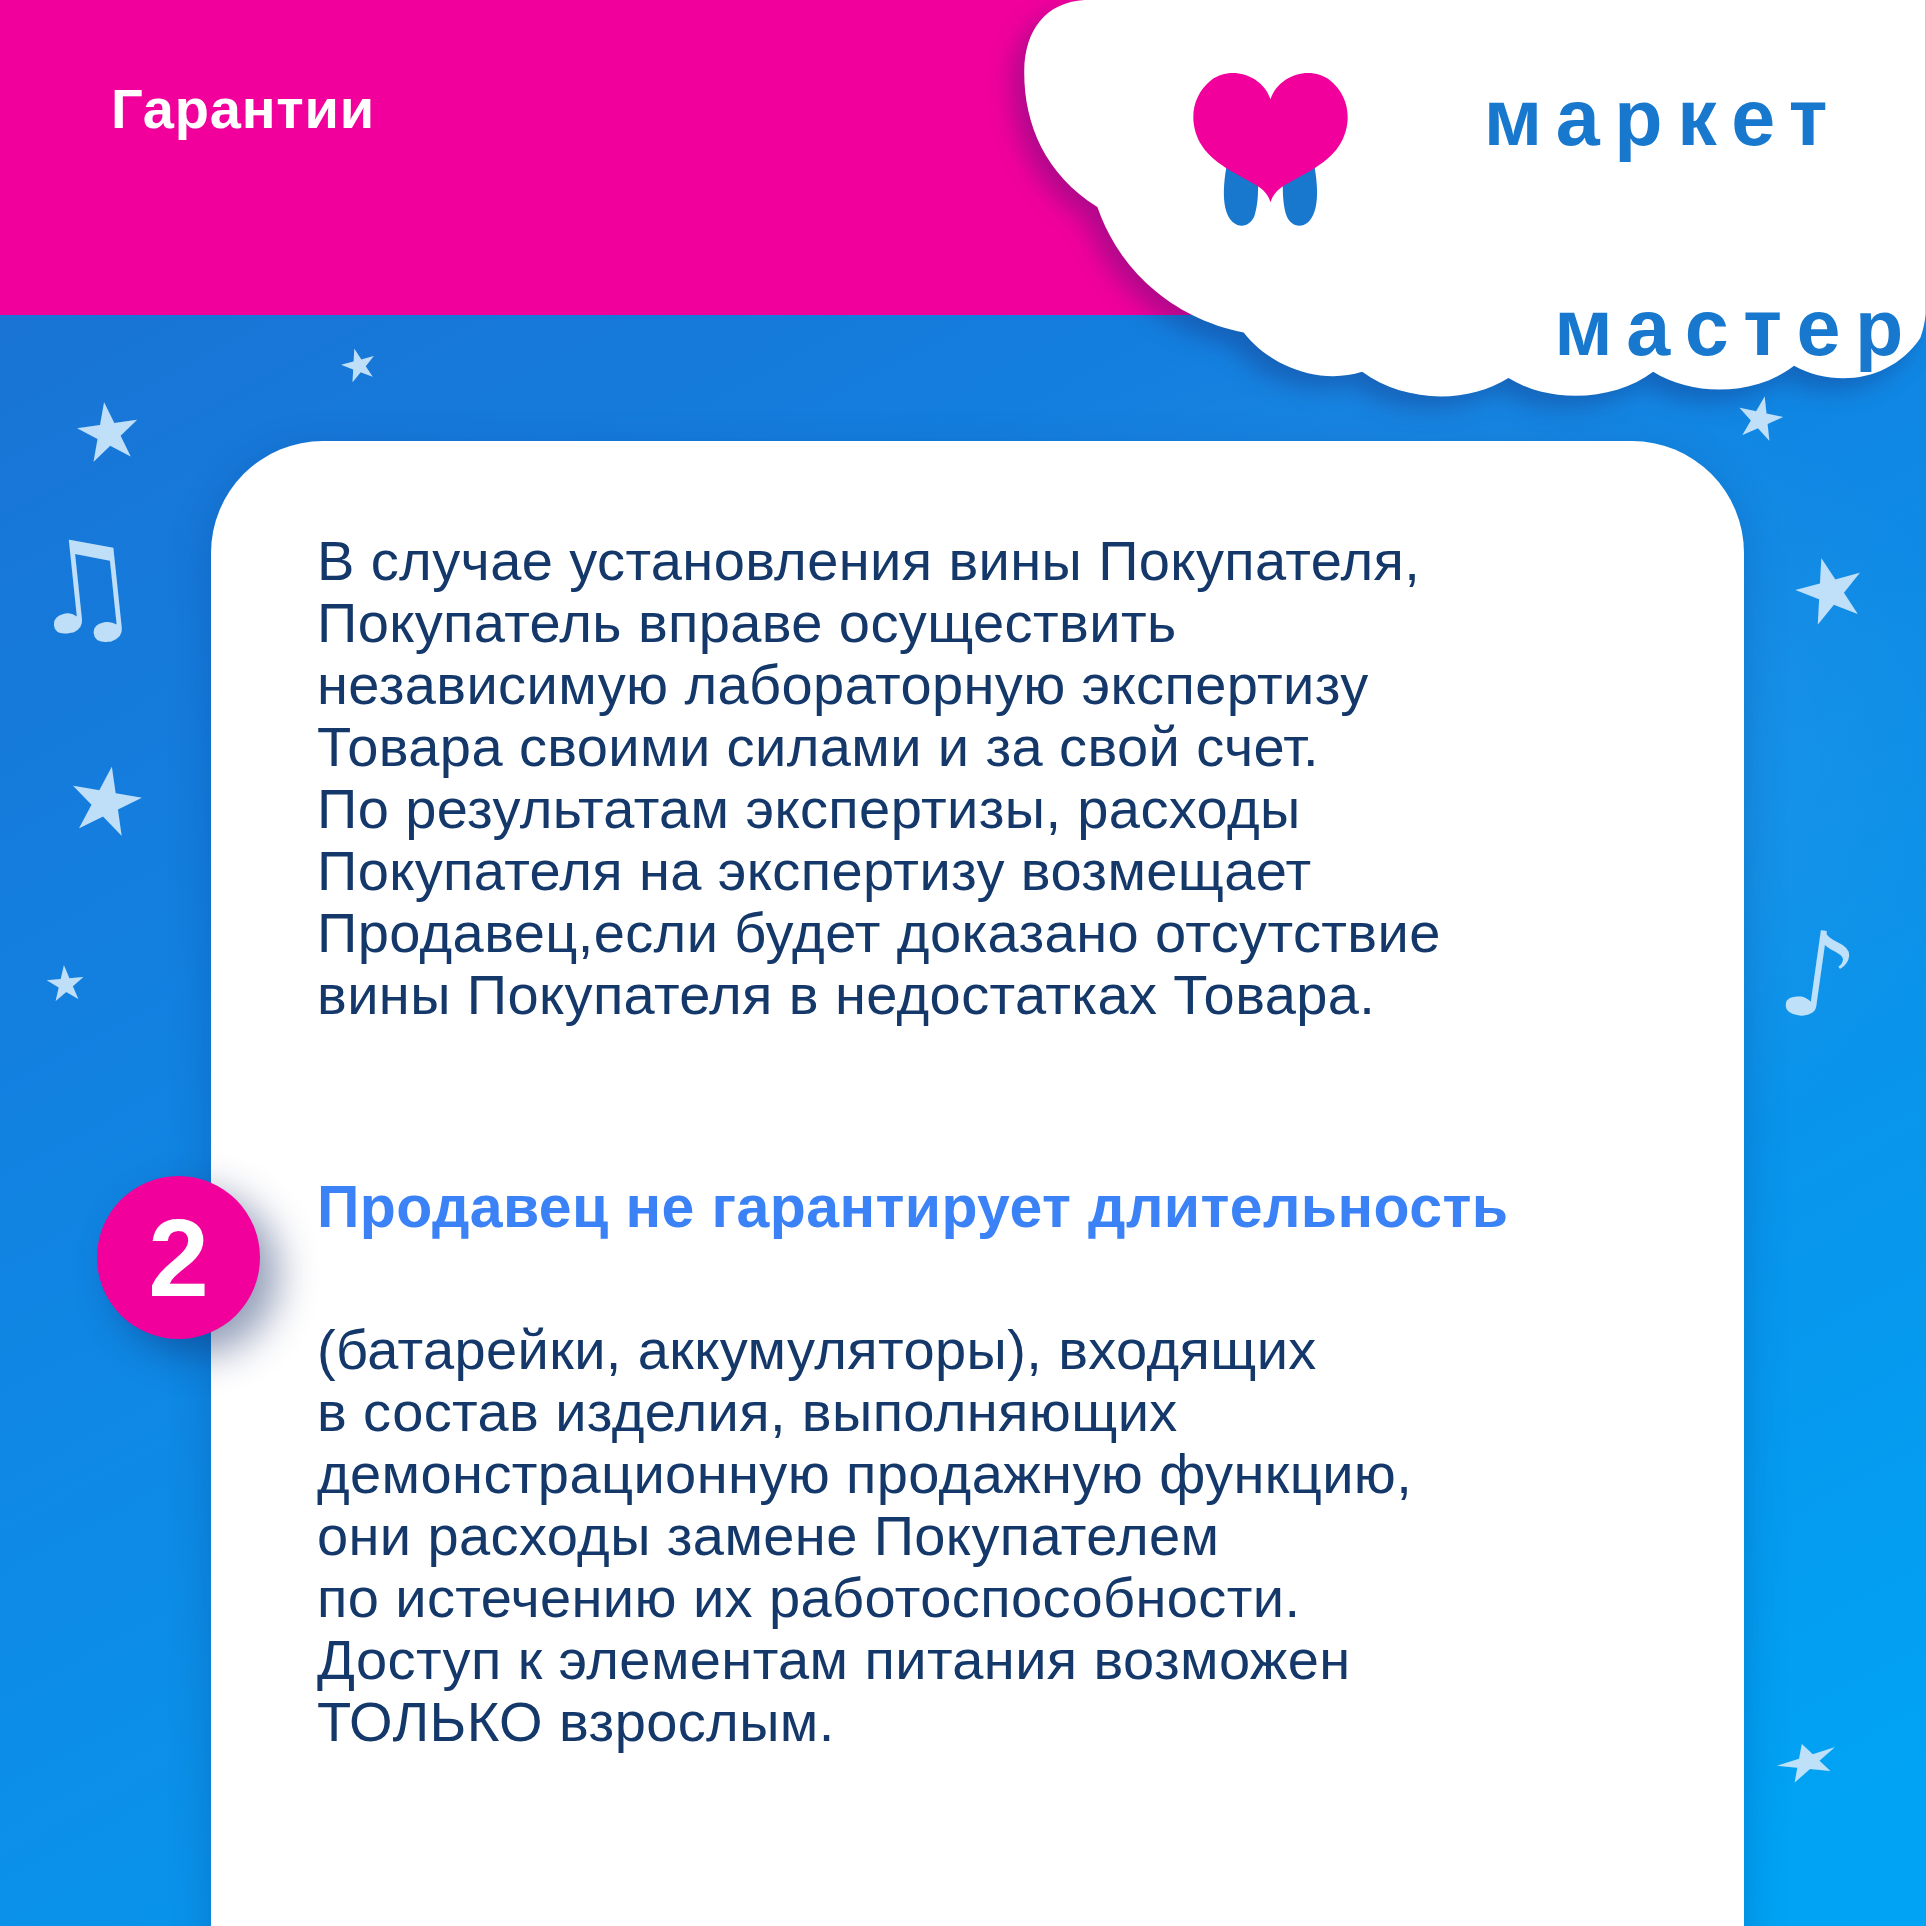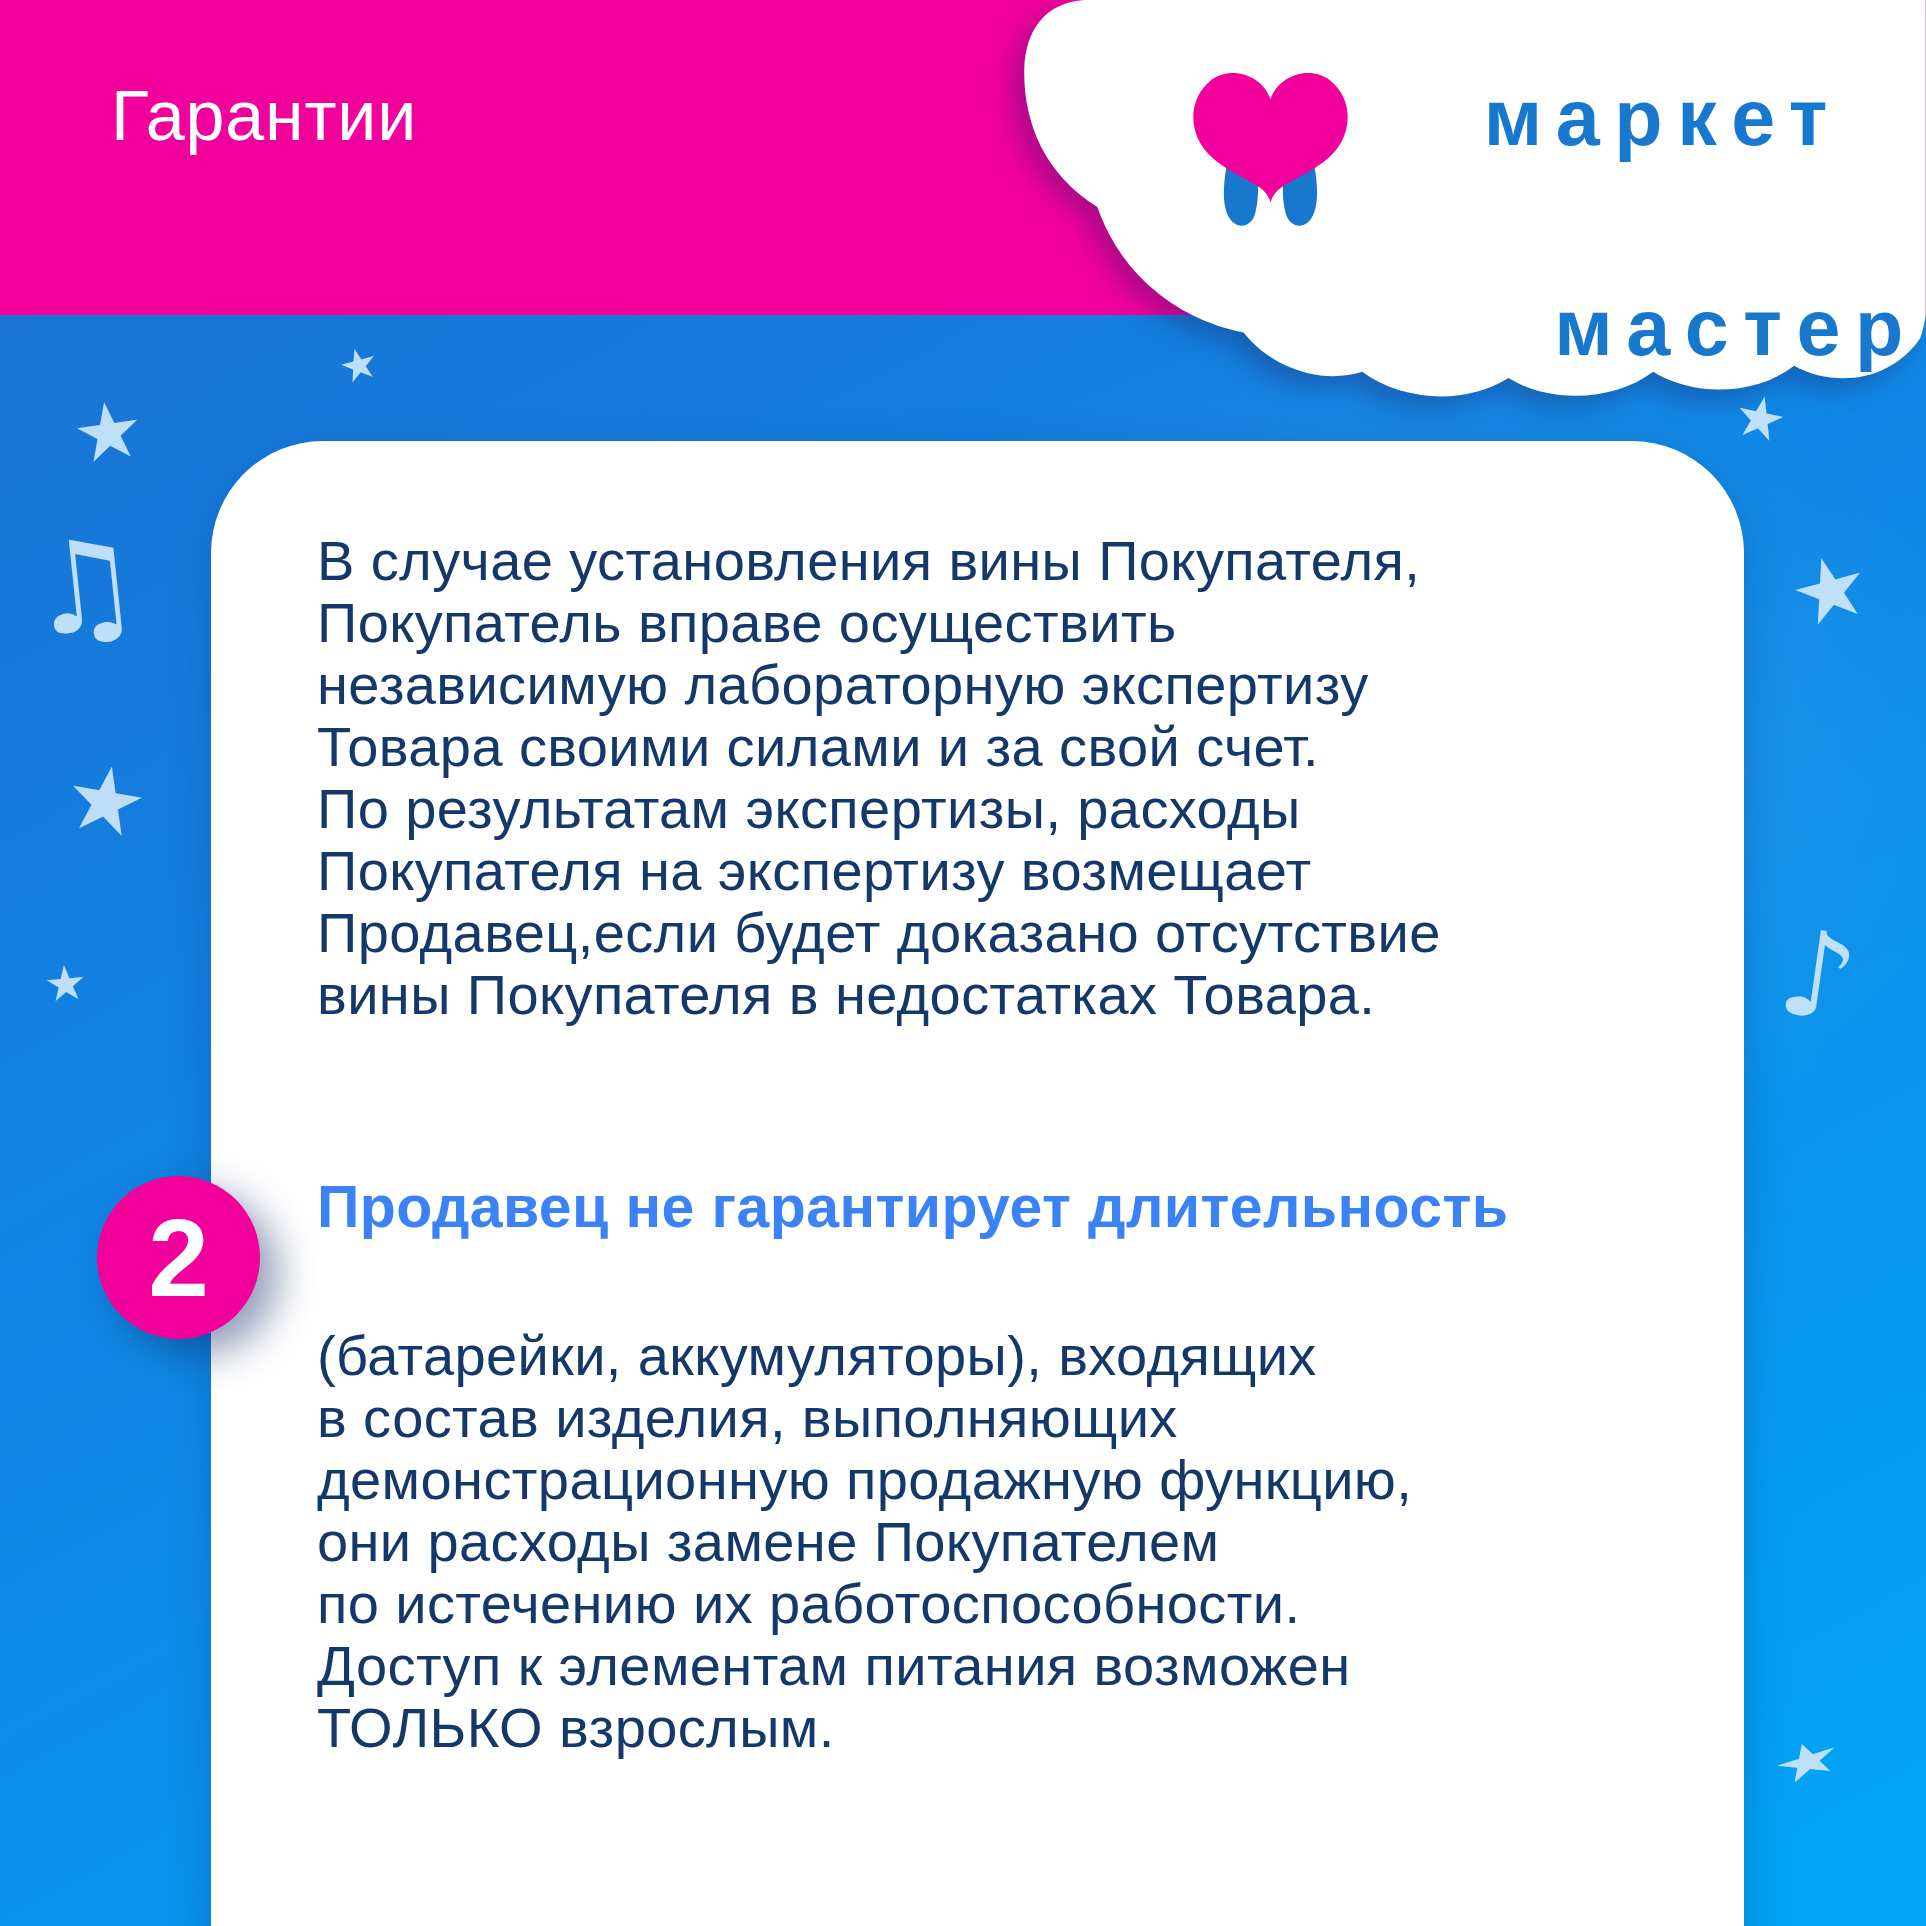--- a/index.html
+++ b/index.html
@@ -7,34 +7,34 @@
     position:relative;width:1926px;height:2568px;overflow:hidden;
     background:linear-gradient(152deg,#1c6fd0 0%,#137fdf 28%,#0a92ea 55%,#01a3f4 78%,#00abf9 100%);
     font-family:"Liberation Sans",sans-serif;
   }
   .page::before{
     content:"";position:absolute;inset:0;
     background:radial-gradient(ellipse 1002px 732px at 72% 30%, rgba(255,255,255,.10), rgba(255,255,255,0) 62%);
   }
   
   .header{position:absolute;left:0;top:0;width:1926px;height:315px;background:#f1009c;}
-  .title{position:absolute;left:111px;top:68px;color:#ffffff;font-size:70px;font-weight:400;line-height:97px;letter-spacing:0.8px;white-space:pre;}
+  .title{position:absolute;left:111px;top:60px;color:#ffffff;font-size:56px;font-weight:700;line-height:97px;letter-spacing:0.8px;white-space:pre;}
   
   .cloud{position:absolute;left:1017px;top:0;width:909px;height:408px;filter:drop-shadow(-11.6px 12.3px 11.6px rgba(25,25,95,.30));}
   .logo-icon{position:absolute;left:1186px;top:65px;width:169px;height:166px;}
   .logo-text{position:absolute;left:1408px;top:65px;color:#1878ce;font-size:79px;font-weight:800;line-height:105px;letter-spacing:14.6px;white-space:pre;text-align:center;}
   
   .card{
     position:absolute;left:211px;top:441px;width:1533px;height:1728px;background:#ffffff;
     border-radius:112px;box-shadow:0 13.5px 42px rgba(0,45,120,.25);
   }
   .p1,.p2{position:absolute;color:#14386a;font-weight:500;font-size:56px;line-height:62px;letter-spacing:0.4px;white-space:pre;}
   .p1{left:106px;top:89px;}
   .h2{position:absolute;left:106px;top:727px;color:#3b82f6;font-weight:700;font-size:59px;line-height:79px;letter-spacing:0.4px;white-space:pre;}
-  .p2{left:106px;top:878px;margin-top:6px;}
+  .p2{left:106px;top:878px;}
   
   .badge{
     position:absolute;left:97px;top:1176px;width:163px;height:163px;border-radius:50%;
     background:#f1009c;color:#ffffff;display:flex;align-items:center;justify-content:center;
     font-size:109px;font-weight:800;box-shadow:18.5px 16px 39px rgba(15,40,100,.45);
   }
   
   .decor{position:absolute;color:#c9e5fa;font-family:"DejaVu Sans",sans-serif;line-height:1;user-select:none;opacity:.95;}
 </style>
 </head>

